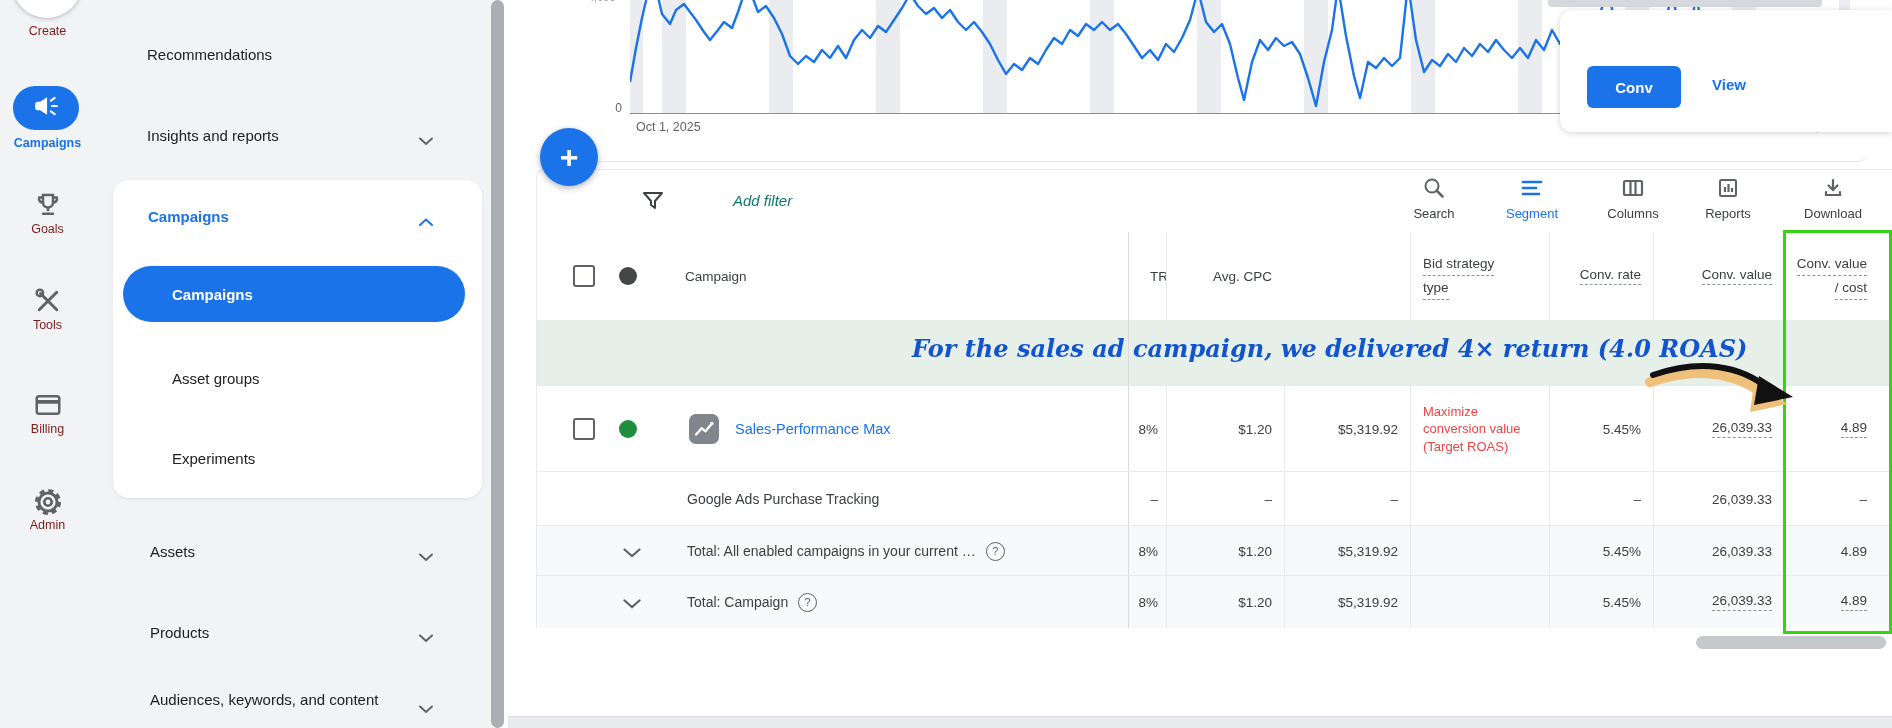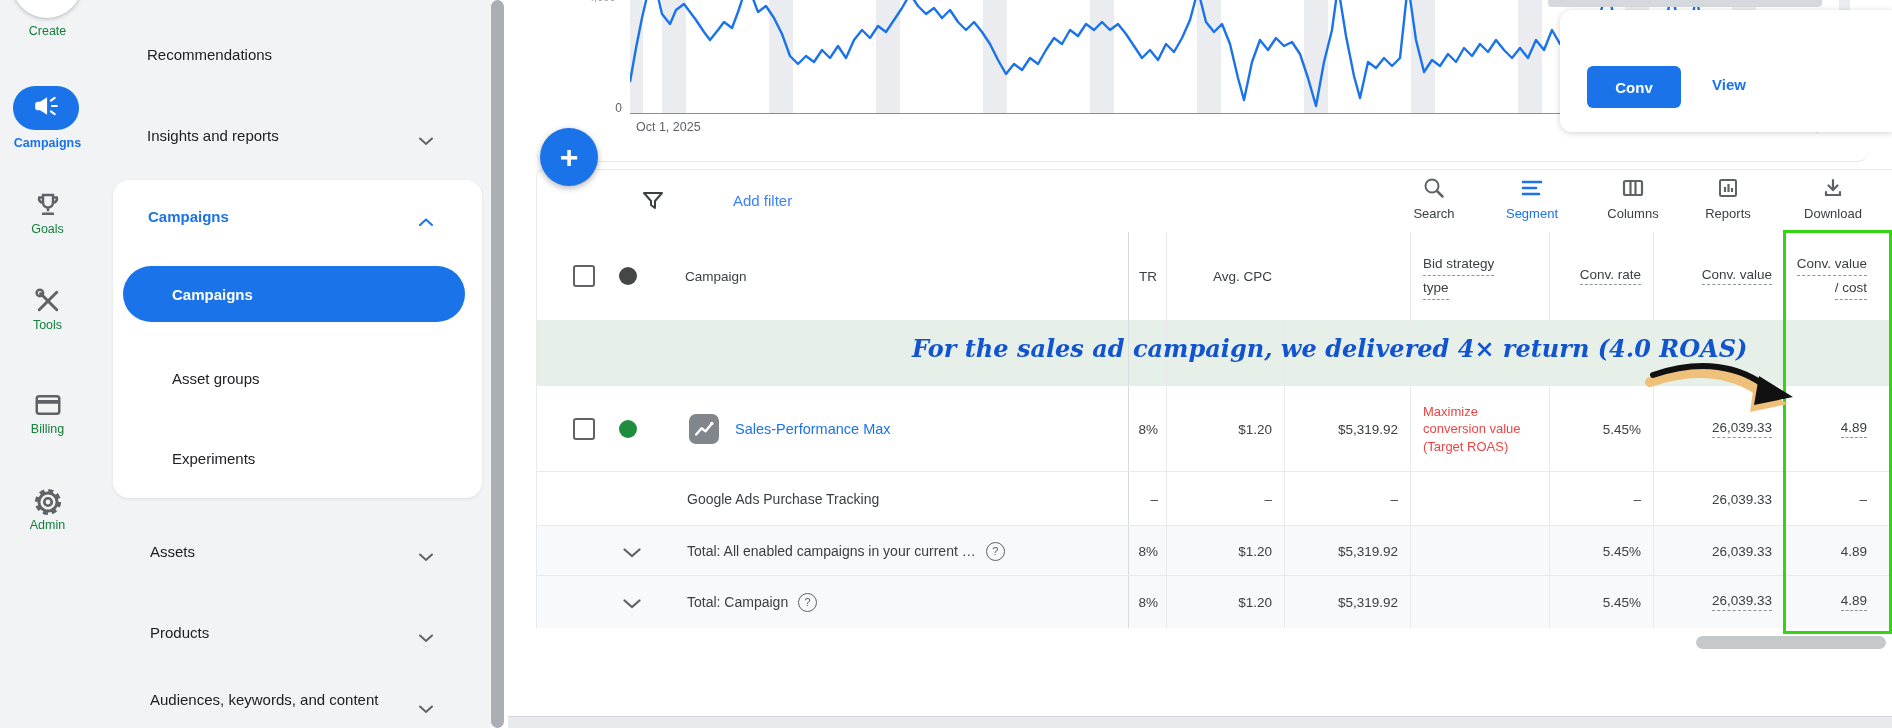--- a/index.html
+++ b/index.html
@@ -6,21 +6,21 @@
   #app{position:relative;width:1892px;height:728px;overflow:hidden;
        font-family:"Liberation Sans",sans-serif;color:#3c4043;background:#fff;}
   .abs{position:absolute;}
 
   
   #nav-bg{left:0;top:0;width:491px;height:728px;background:#f1f3f4;}
   #vscroll{left:491px;top:0;width:13px;height:728px;background:#abafb5;border-radius:7px;}
   #content-bg{left:504px;top:0;width:1388px;height:728px;background:#fff;}
 
   
-  .rail-item{position:absolute;left:0;width:95px;text-align:center;font-size:12.5px;color:#15803d;}
+  .rail-item{position:absolute;left:0;width:95px;text-align:center;font-size:12.5px;color:#7f1d1d;}
   #create-circle{left:12px;top:-52px;width:70px;height:70px;background:#fff;border-radius:50%;
                  box-shadow:0 1px 4px rgba(0,0,0,.25);}
   .rail-label{display:block;}
   #rail-campaigns-pill{left:13px;top:86px;width:66px;height:44px;background:#1a73e8;border-radius:22px;
                        display:flex;align-items:center;justify-content:center;}
   .rail-icon{display:flex;justify-content:center;}
 
   
   .nav-item{position:absolute;left:147px;font-size:15px;color:#202124;}
   .nav-chev{position:absolute;left:419px;}
@@ -102,21 +102,21 @@
   .plain-label{position:absolute;left:150px;font-size:14px;display:flex;align-items:center;}
   .drafts-label{position:absolute;left:194px;font-size:14px;}
   .folder{position:absolute;left:152px;top:50%;margin-top:-12px;}
   .pmax{position:absolute;left:152px;top:50%;margin-top:-15px;width:30px;height:30px;background:#80868b;
         border-radius:7px;display:flex;align-items:center;justify-content:center;}
   .help{display:inline-flex;margin-left:10px;width:17px;height:17px;border:1.5px solid #5f6368;border-radius:50%;
         color:#5f6368;font-size:11px;align-items:center;justify-content:center;flex:none;}
 
   
   #funnel{left:104px;top:19px;}
-  #add-filter{left:196px;top:22px;font-size:15px;color:#3b82f6;cursor:pointer;}
+  #add-filter{left:196px;top:22px;font-size:15px;color:#0f766e;cursor:pointer;font-style:italic;}
   .tool{position:absolute;top:6px;width:90px;text-align:center;cursor:pointer;color:#5f6368;}
   .tool .tlabel{display:block;font-size:13px;margin-top:2px;color:#3c4043;}
   .tool.active,.tool.active .tlabel{color:#1a73e8;}
   #tool-search{left:852px;} #tool-segment{left:950px;} #tool-columns{left:1051px;}
   #tool-reports{left:1146px;} #tool-download{left:1251px;}
 
   
   #green-box{left:1783px;top:230px;width:103px;height:398px;border:3px solid #35d413;z-index:5;}
   #annotation{left:912px;top:334px;font-family:"DejaVu Serif",serif;font-style:italic;font-weight:bold;
               font-size:24px;color:#1254cf;white-space:nowrap;z-index:7;}
@@ -320,21 +320,21 @@
         <span class="tlabel">Download</span>
       </div>
     </div>
 
     <div id="header-row" class="trow">
       <div class="cell cc0 hdr">
         <span class="cbx"></span>
         <span class="dot dark"></span>
         <span class="hdr-campaign">Campaign</span>
       </div>
-      <div class="cell cc1 hdr" style="padding-left:10px">TR</div>
+      <div class="cell cc1 hdr" style="padding-left:21px">TR</div>
       <div class="cell cc2 hdr num">Avg. CPC</div>
       <div class="cell cc4 hdr bid-cell">
         <div class="two-line"><span class="dash">Bid strategy</span><br>
         <span class="dash">type</span></div>
       </div>
       <div class="cell cc5 hdr num">
           <span class="dash">Conv. rate</span>
         </div>
       <div class="cell cc6 hdr num">
           <span class="dash">Conv. value</span>

